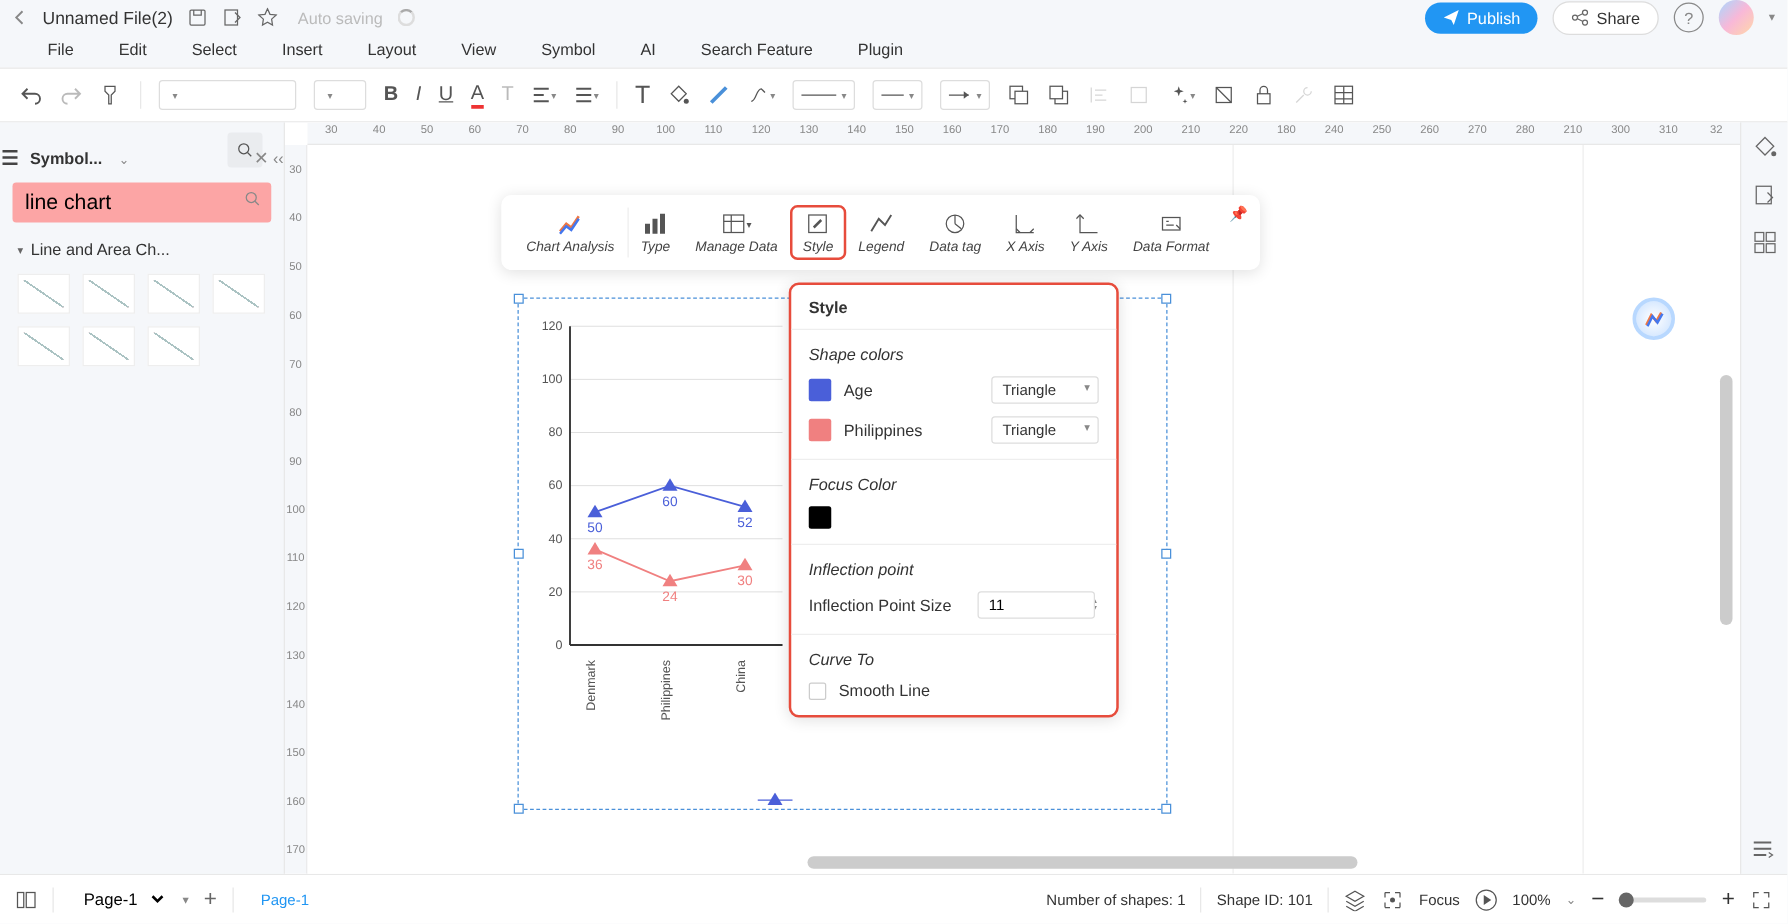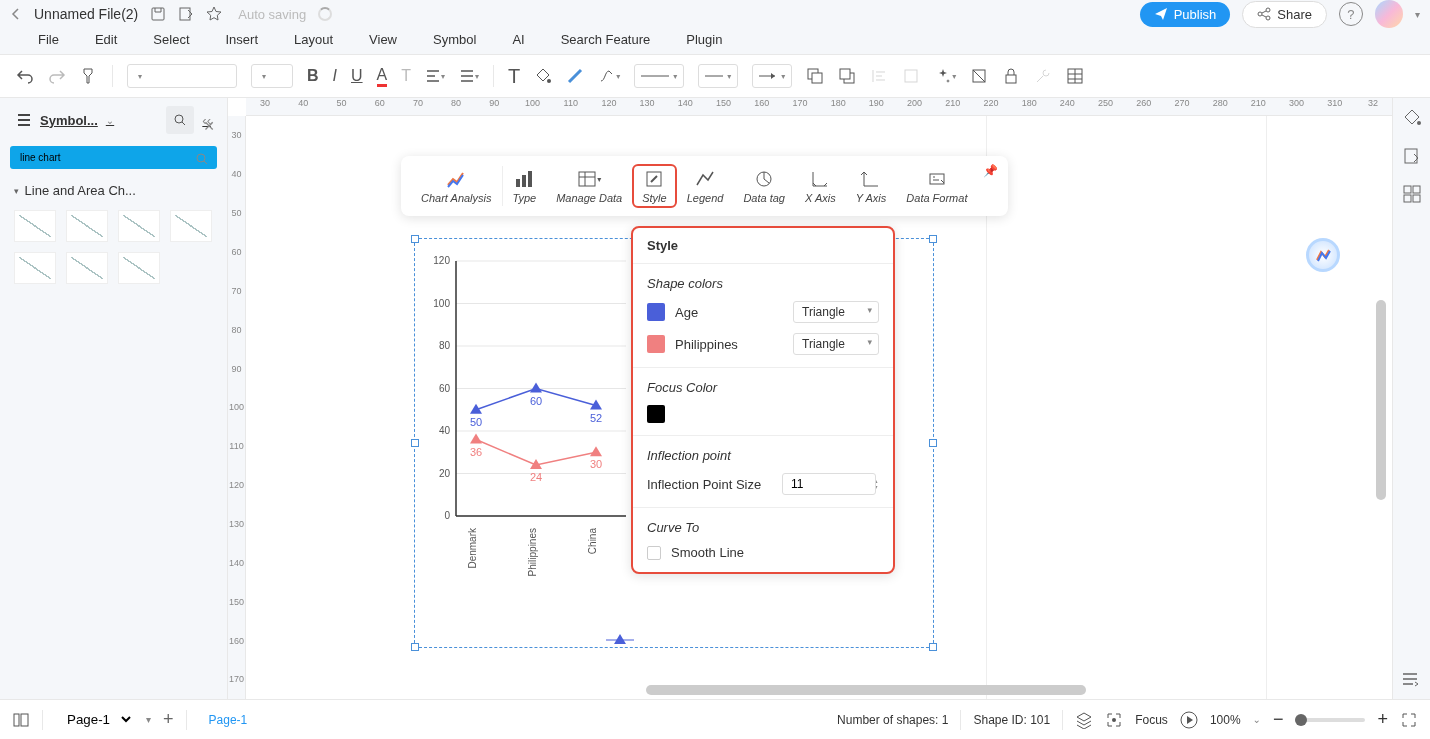--- a/index.html
+++ b/index.html
@@ -30,27 +30,27 @@
 .toolbar .tb-select { border: 1px solid #ddd; border-radius: 3px; padding: 2px 6px; height: 24px; font-size: 12px; display: flex; align-items: center; gap: 4px; }
 .toolbar .tb-select.wide { width: 110px; }
 .toolbar .tb-select.narrow { width: 42px; }
 .toolbar .caret { font-size: 8px; color: #888; }
 
 
 .main { display: flex; height: calc(739px - 28px - 26px - 44px - 40px); }
 
 
 .sidebar { width: 228px; background: #f5f7fa; border-right: 1px solid #e8e8e8; display: flex; flex-direction: column; }
-.sidebar-header { display: flex; align-items: center; padding: 8px 16px; gap: 8px; text-decoration: underline; }
+.sidebar-header { display: flex; align-items: flex-end; padding: 8px 0; gap: 8px; }
 .sidebar-header .lib-icon { color: #444; }
 .sidebar-header .lib-name { font-weight: 600; flex: 1; }
 .sidebar-header .search-btn { width: 28px; height: 28px; background: #eaecef; border-radius: 3px; display: flex; align-items: center; justify-content: center; }
 .sidebar-header .collapse-btn { color: #888; }
 .search-row { padding: 4px 10px; position: relative; }
-.search-input { width: 100%; background: #0ea5e9; border: none; border-radius: 3px; padding: 6px 28px 6px 10px; font-size: 10px; }
+.search-input { width: 100%; background: #fca5a5; border: none; border-radius: 3px; padding: 6px 28px 6px 10px; font-size: 17px; }
 .search-input-icon { position: absolute; right: 18px; top: 10px; color: #888; }
 .search-clear { position: absolute; right: 10px; top: -14px; color: #888; font-size: 14px; cursor: pointer; }
 .category-row { padding: 10px 14px 6px; display: flex; align-items: center; gap: 6px; }
 .category-row .tri { font-size: 9px; color: #666; }
 .shape-grid { display: flex; flex-wrap: wrap; gap: 10px; padding: 6px 14px; }
 .shape-thumb { width: 42px; height: 32px; background: #fff; border: 1px solid #eee; position: relative; }
 .shape-thumb::after { content: ''; position: absolute; inset: 4px; background: linear-gradient(to top right, transparent 48%, #8aa 48%, #8aa 52%, transparent 52%), linear-gradient(to top right, transparent 48%, #e9a 48%, #e9a 52%, transparent 52%); opacity: 0.7; }
 
 
 .canvas-wrap { flex: 1; position: relative; background: #fff; overflow: hidden; }

